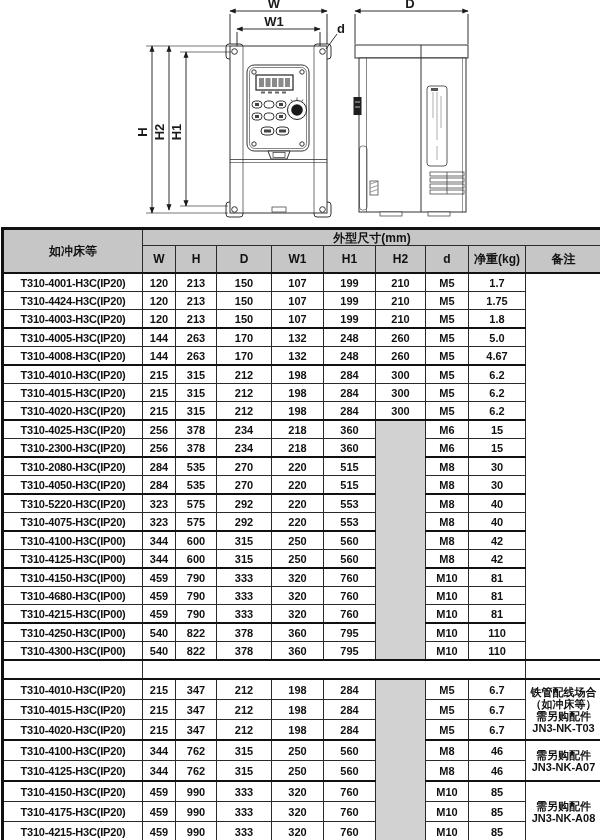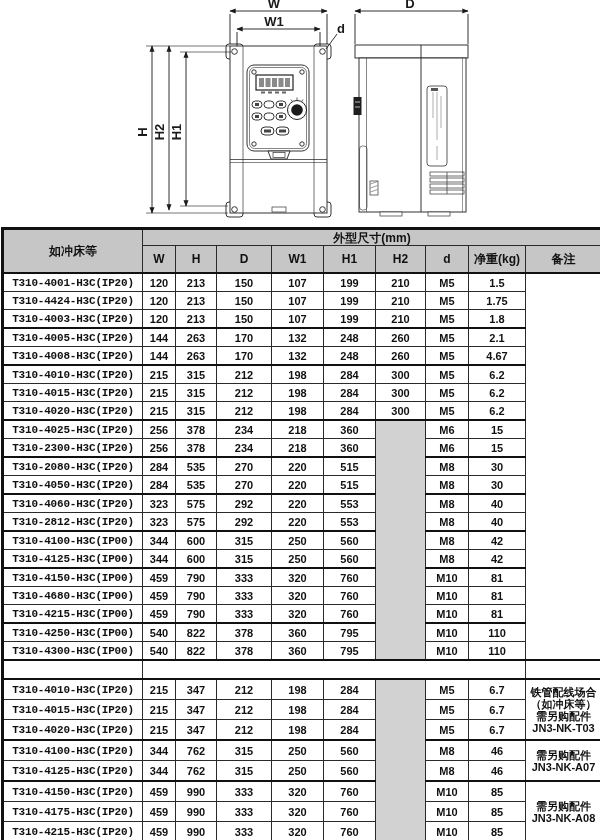--- a/index.html
+++ b/index.html
@@ -9,21 +9,21 @@
   svg text{font-family:"Liberation Sans",sans-serif;font-weight:bold;fill:#1a1a1a;}
   #dim-table{position:absolute;left:1px;top:227px;width:598px;border-collapse:collapse;
              table-layout:fixed;border:3px solid #111;}
   #dim-table td,#dim-table th{border:1px solid #2a2a2a;padding:0;text-align:center;
      vertical-align:middle;font-weight:bold;font-size:11px;line-height:12px;
      height:17px;overflow:hidden;white-space:nowrap;color:#111;}
   #dim-table thead th{background:#c6c6c6;}
   #dim-table thead tr.hr1 th{height:15px;font-size:12px;}
   #dim-table thead tr.hr2 th{height:26px;font-size:12px;}
   #dim-table thead{border-bottom:2px solid #111;}
-  td.model-cell{font-size:11.5px;letter-spacing:-0.2px;font-family:Liberation Mono, monospace;}
+  td.model-cell{font-size:11.5px;letter-spacing:-0.2px;}
   td.blank{background:#d2d2d2;}
   td.remark{font-size:11px;line-height:13px;white-space:normal;padding:1px;}
   td.remark div{white-space:nowrap;}
   tr.grp{border-bottom:2px solid #111;}
   tbody.spacer-body{border-top:2px solid #111;border-bottom:2px solid #111;}
   tbody.spacer-body td{height:15px;border-top:none;border-bottom:none;}
   #tbody-1 td{height:19px;}
 </style>
 </head>
 <body>
@@ -211,21 +211,21 @@
     <tbody id="tbody-0">
         <tr>
           <td class="model-cell">T310-4001-H3C(IP20)</td>
           <td>120</td>
           <td>213</td>
           <td>150</td>
           <td>107</td>
           <td>199</td>
           <td>210</td>
           <td>M5</td>
-          <td>1.5</td>
+          <td>1.7</td>
           <td class="remark" rowspan="21"></td>
         </tr>
         <tr>
           <td class="model-cell">T310-4424-H3C(IP20)</td>
           <td>120</td>
           <td>213</td>
           <td>150</td>
           <td>107</td>
           <td>199</td>
           <td>210</td>
@@ -245,21 +245,21 @@
         </tr>
         <tr>
           <td class="model-cell">T310-4005-H3C(IP20)</td>
           <td>144</td>
           <td>263</td>
           <td>170</td>
           <td>132</td>
           <td>248</td>
           <td>260</td>
           <td>M5</td>
-          <td>2.1</td>
+          <td>5.0</td>
         </tr>
         <tr class="grp">
           <td class="model-cell">T310-4008-H3C(IP20)</td>
           <td>144</td>
           <td>263</td>
           <td>170</td>
           <td>132</td>
           <td>248</td>
           <td>260</td>
           <td>M5</td>
@@ -333,31 +333,31 @@
           <td class="model-cell">T310-4050-H3C(IP20)</td>
           <td>284</td>
           <td>535</td>
           <td>270</td>
           <td>220</td>
           <td>515</td>
           <td>M8</td>
           <td>30</td>
         </tr>
         <tr>
-          <td class="model-cell">T310-4060-H3C(IP20)</td>
+          <td class="model-cell">T310-5220-H3C(IP20)</td>
           <td>323</td>
           <td>575</td>
           <td>292</td>
           <td>220</td>
           <td>553</td>
           <td>M8</td>
           <td>40</td>
         </tr>
         <tr class="grp">
-          <td class="model-cell">T310-2812-H3C(IP20)</td>
+          <td class="model-cell">T310-4075-H3C(IP20)</td>
           <td>323</td>
           <td>575</td>
           <td>292</td>
           <td>220</td>
           <td>553</td>
           <td>M8</td>
           <td>40</td>
         </tr>
         <tr>
           <td class="model-cell">T310-4100-H3C(IP00)</td>

